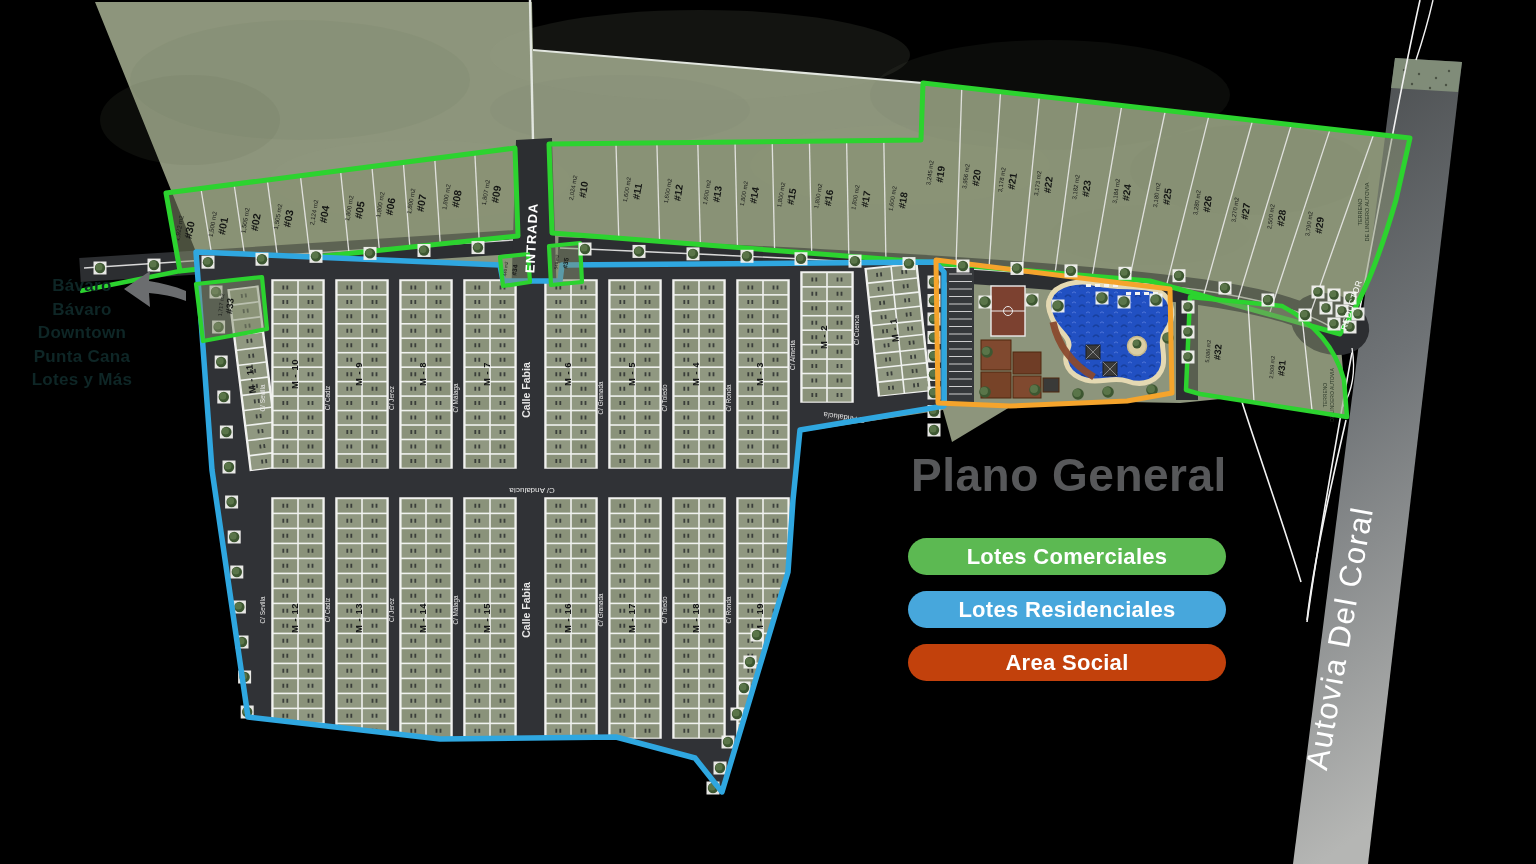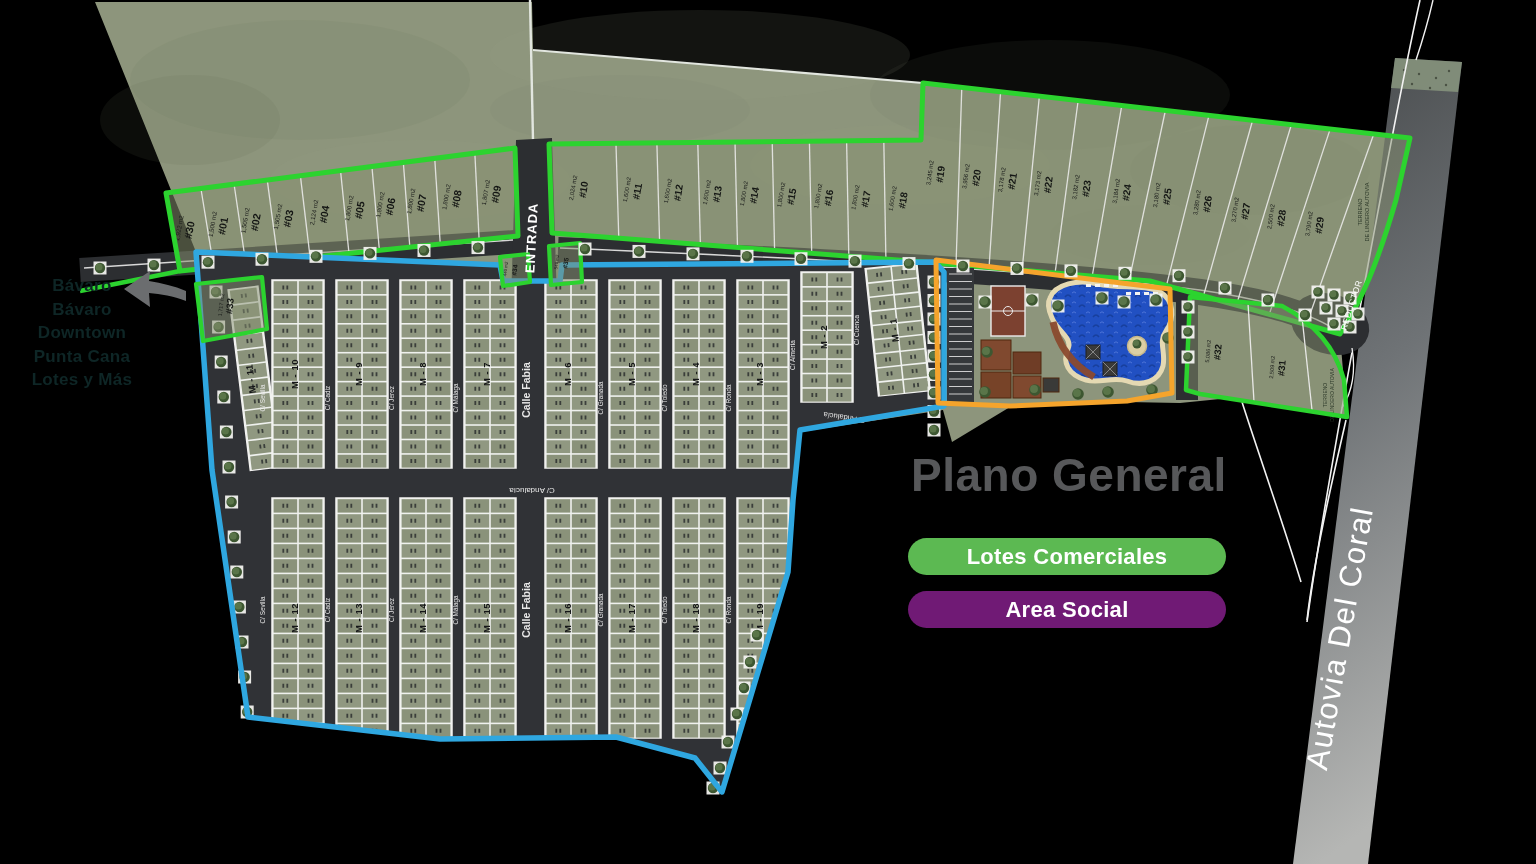--- a/index.html
+++ b/index.html
@@ -1351,16 +1351,17 @@
   <div class="arrow-wrap">
     <svg width="66" height="44" viewBox="0 0 66 44">
       <path d="M2,21 L28,3 L27,13 C40,15 52,18 64,23 L64,33 C51,28 39,26 27,25 L28,39 Z" fill="#6b6d6f"></path>
     </svg>
   </div>
 
   <div class="plan-title">Plano General</div>
 
   <div class="legend">
     <div class="pill" style="background: rgb(92, 185, 82);">Lotes Comerciales</div>
-    <div class="pill" style="background: #701a75;">Area Social</div>
+    <div class="pill" style="background: rgb(71, 167, 220);">Lotes Residenciales</div>
+    <div class="pill" style="background: #c2410c;">Area Social</div>
   </div>
 
 </div>
 
 </body></html>

